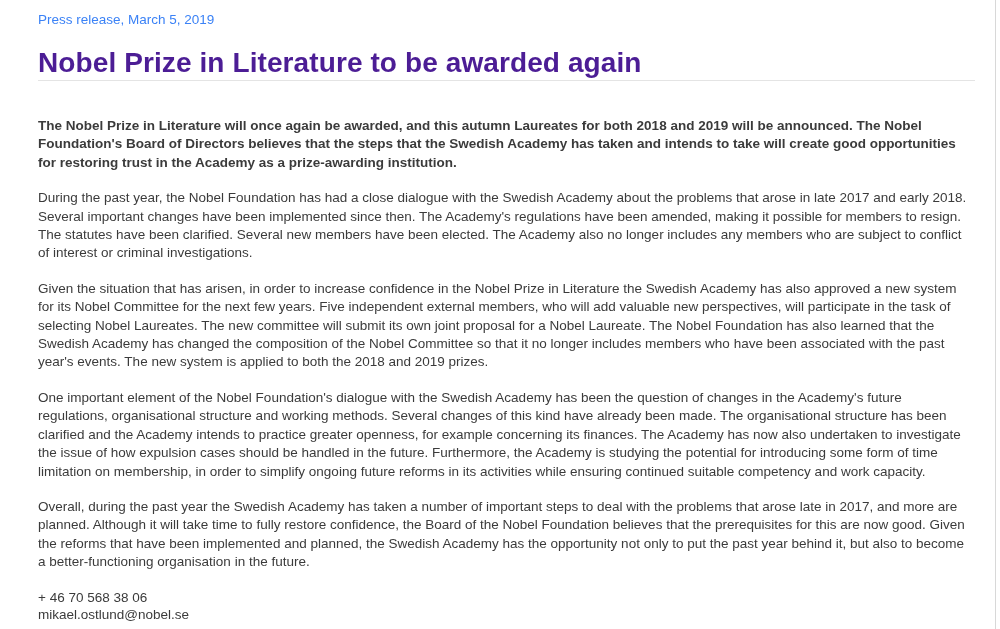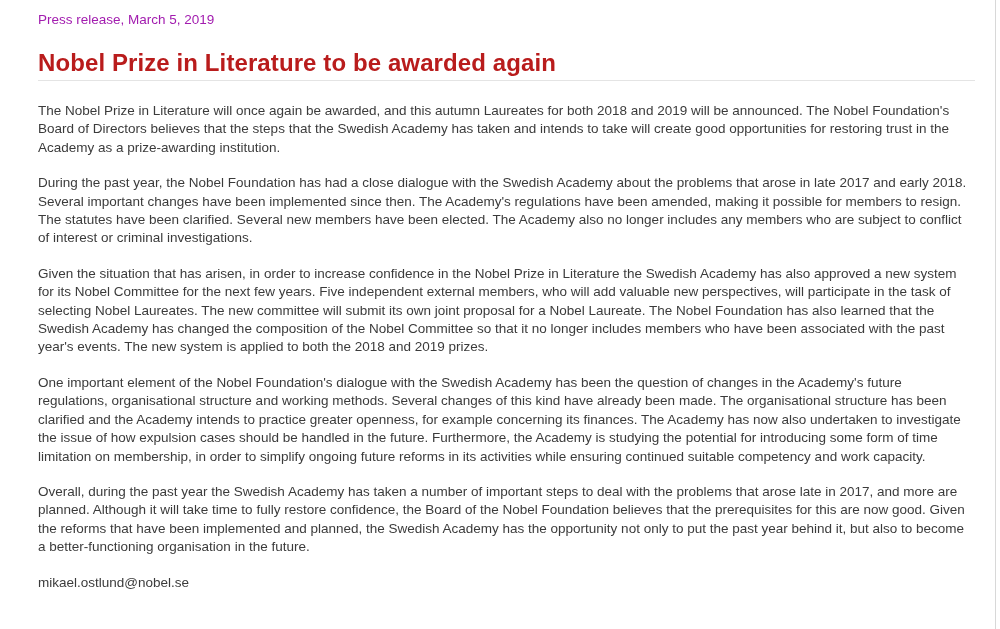--- a/index.html
+++ b/index.html
@@ -22,45 +22,45 @@
     width: 1px;
     height: 629px;
     background: #d8d8d8;
   }
   .content {
     padding: 11px 25px 0 38px;
   }
   .date-line {
     font-size: 13.5px;
     line-height: 17px;
-    color: #a21caf;
+    color: #3b82f6;
   }
   .page-title {
     margin: 23px 0 0 0;
-    font-size: 24px;
+    font-size: 28px;
     line-height: 23px;
     font-weight: bold;
-    color: #b91c1c;
+    color: #4c1d95;
     letter-spacing: 0.1px;
   }
   .rule {
     border: none;
     border-top: 1px solid #e4e4e4;
     margin: 6px 0 0 0;
     height: 0;
   }
   p {
     margin: 17px 0 0 0;
     font-size: 13.5px;
     line-height: 18.4px;
     color: #3b3b3b;
   }
   p.lead {
-    margin-top: 21px;
-    font-weight: normal;
+    margin-top: 36px;
+    font-weight: bold;
   }
   .contact {
     margin-top: 17px;
     font-size: 13.5px;
     line-height: 17.5px;
     color: #3b3b3b;
   }
 </style>
 </head>
 <body>
@@ -79,16 +79,17 @@
 
   <p class="body-para">During the past year, the Nobel Foundation has had a close dialogue with the Swedish Academy about the problems that arose in late 2017 and early 2018. Several important changes have been implemented since then. The Academy's regulations have been amended, making it possible for members to resign. The statutes have been clarified. Several new members have been elected. The Academy also no longer includes any members who are subject to conflict of interest or criminal investigations.</p>
 
   <p class="body-para">Given the situation that has arisen, in order to increase confidence in the Nobel Prize in Literature the Swedish Academy has also approved a new system for its Nobel Committee for the next few years. Five independent external members, who will add valuable new perspectives, will participate in the task of selecting Nobel Laureates. The new committee will submit its own joint proposal for a Nobel Laureate. The Nobel Foundation has also learned that the Swedish Academy has changed the composition of the Nobel Committee so that it no longer includes members who have been associated with the past year's events. The new system is applied to both the 2018 and 2019 prizes.</p>
 
   <p class="body-para">One important element of the Nobel Foundation's dialogue with the Swedish Academy has been the question of changes in the Academy's future regulations, organisational structure and working methods. Several changes of this kind have already been made. The organisational structure has been clarified and the Academy intends to practice greater openness, for example concerning its finances. The Academy has now also undertaken to investigate the issue of how expulsion cases should be handled in the future. Furthermore, the Academy is studying the potential for introducing some form of time limitation on membership, in order to simplify ongoing future reforms in its activities while ensuring continued suitable competency and work capacity.</p>
 
   <p class="body-para">Overall, during the past year the Swedish Academy has taken a number of important steps to deal with the problems that arose late in 2017, and more are planned. Although it will take time to fully restore confidence, the Board of the Nobel Foundation believes that the prerequisites for this are now good. Given the reforms that have been implemented and planned, the Swedish Academy has the opportunity not only to put the past year behind it, but also to become a better-functioning organisation in the future.</p>
 
   <div class="contact">
+    <div>+ 46 70 568 38 06</div>
     <div>mikael.ostlund@nobel.se</div>
   </div>
 
 </div>
 
 </body></html>

